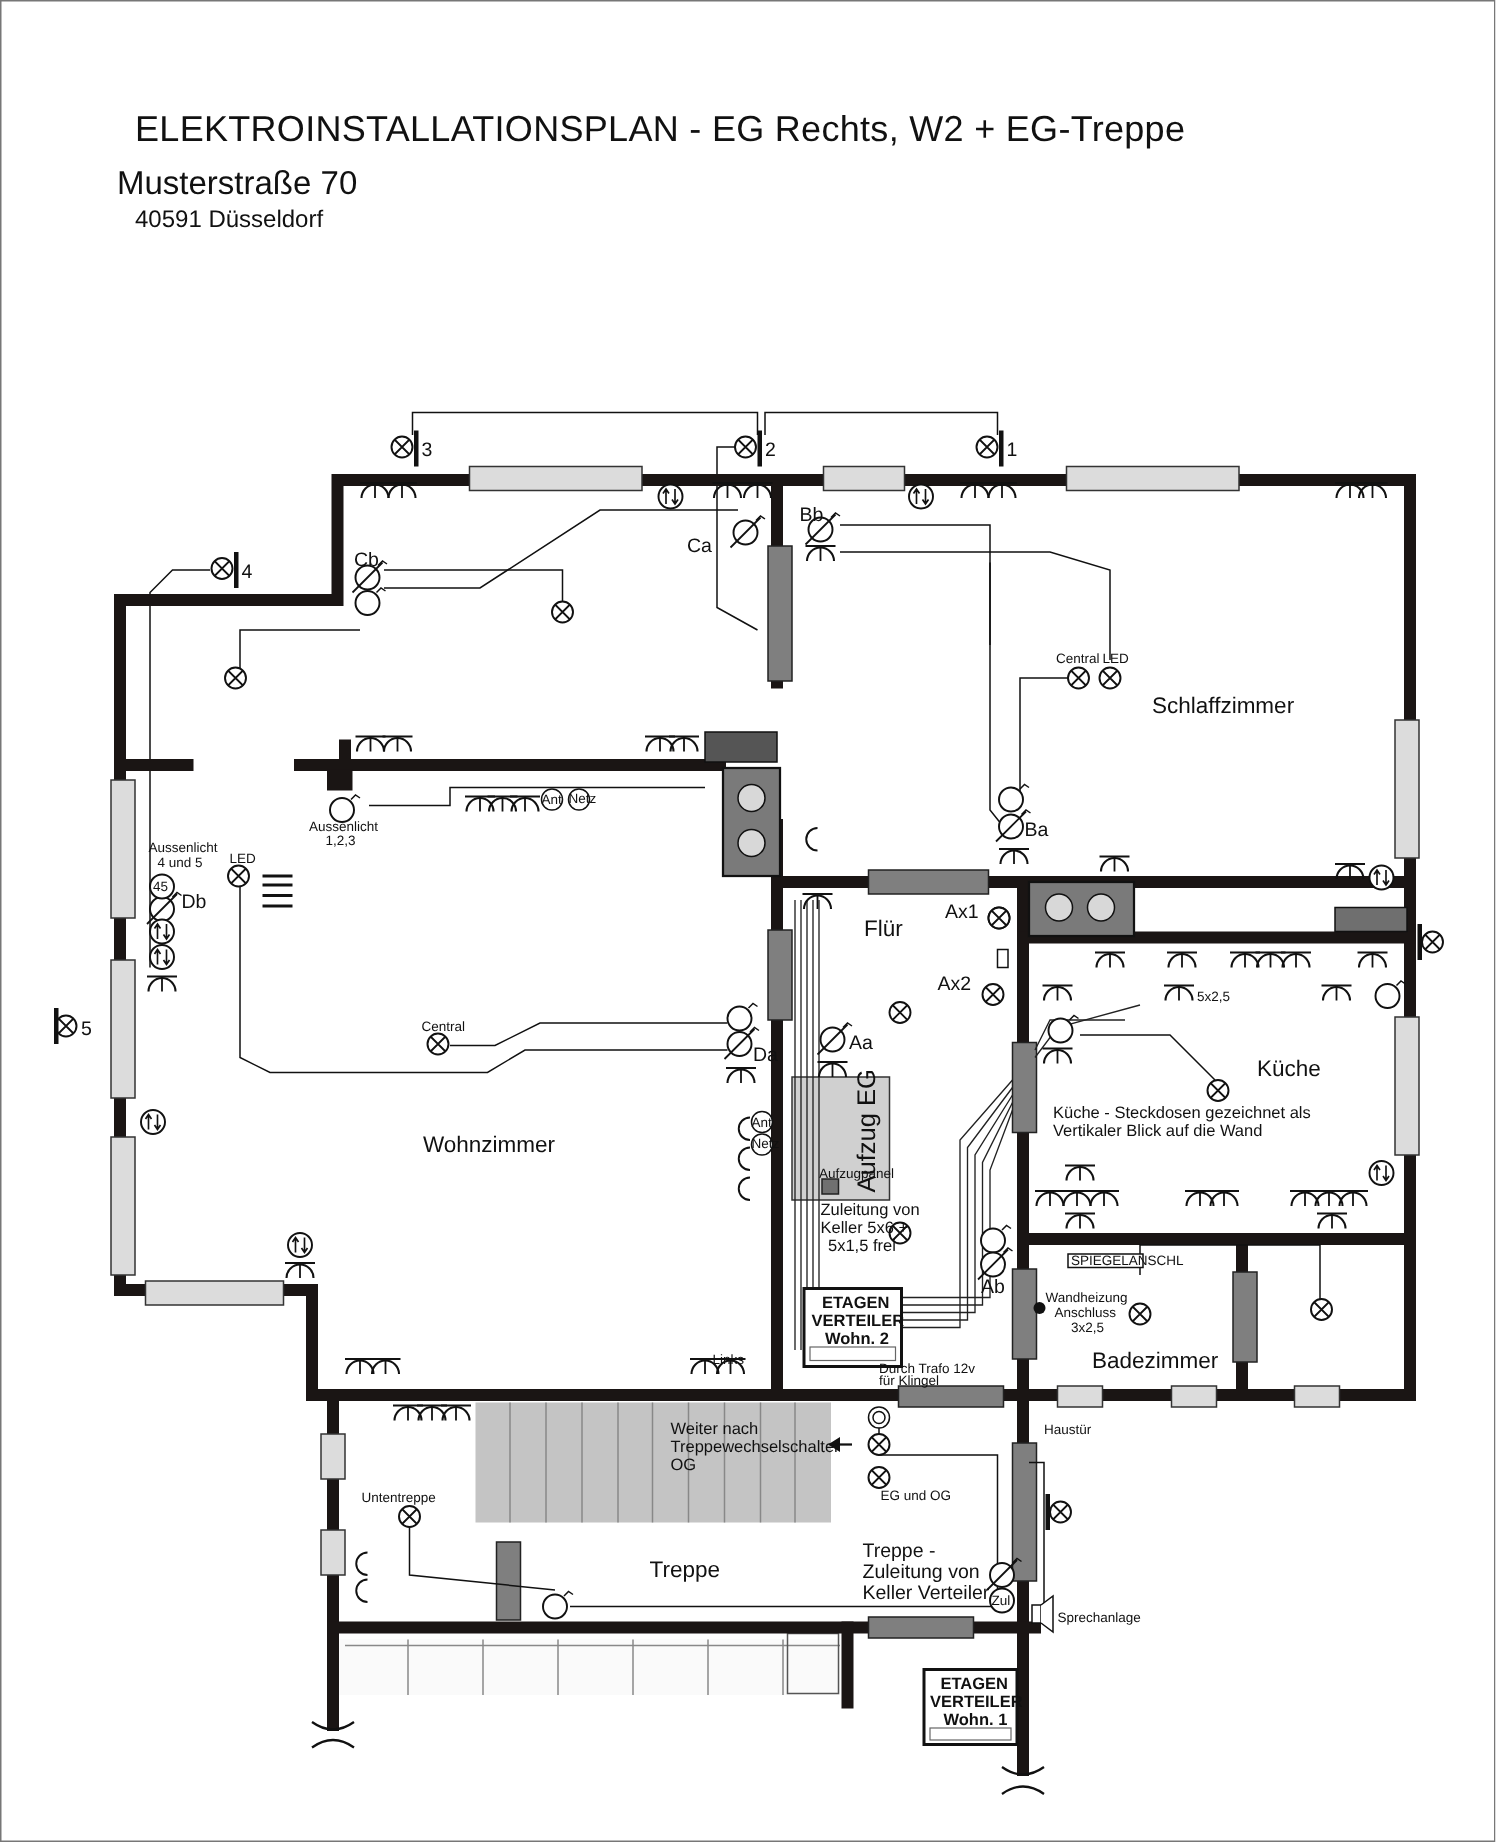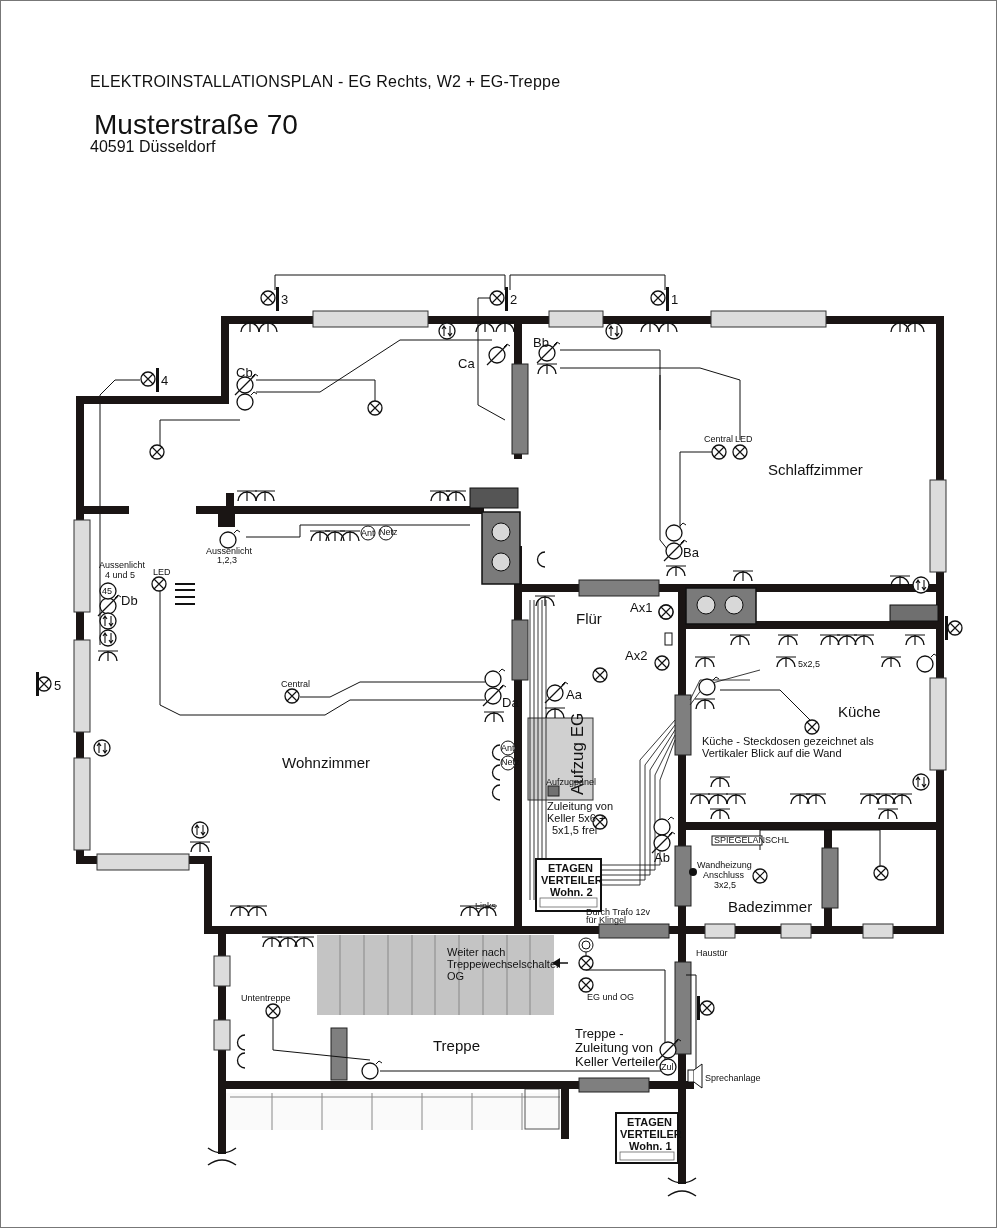--- a/index.html
+++ b/index.html
@@ -1,19 +1,19 @@
 <!DOCTYPE html>
 <html><head>
 <meta charset="utf-8">
 <style>
   html,body{margin:0;padding:0;background:#fff;}
   body{width:997px;height:1228px;position:relative;overflow:hidden;font-family:"Liberation Sans",sans-serif;color:#111;}
   .frame{position:absolute;left:0;top:0;width:995px;height:1226px;border:1px solid #777;}
-  .title{position:absolute;left:90px;top:73px;font-size:16px;letter-spacing:0.2px;}
-  .addr1{position:absolute;left:94px;top:109px;font-size:28px;text-align:center;}
+  .title{position:absolute;left:90px;top:73px;font-size:24px;letter-spacing:0.2px;}
+  .addr1{position:absolute;left:78px;top:109px;font-size:22px;text-align:center;}
   .addr2{position:absolute;left:90px;top:138px;font-size:16px;}
   svg{position:absolute;left:0;top:0;}
   .room{font-family:"Liberation Sans",sans-serif;fill:#111;}
   .sm{font-family:"Liberation Sans",sans-serif;fill:#111;font-size:9px;}
   .md{font-family:"Liberation Sans",sans-serif;fill:#111;font-size:11px;}
   .lab{font-family:"Liberation Sans",sans-serif;fill:#111;font-size:13px;}
 </style>
 </head>
 <body>
 

